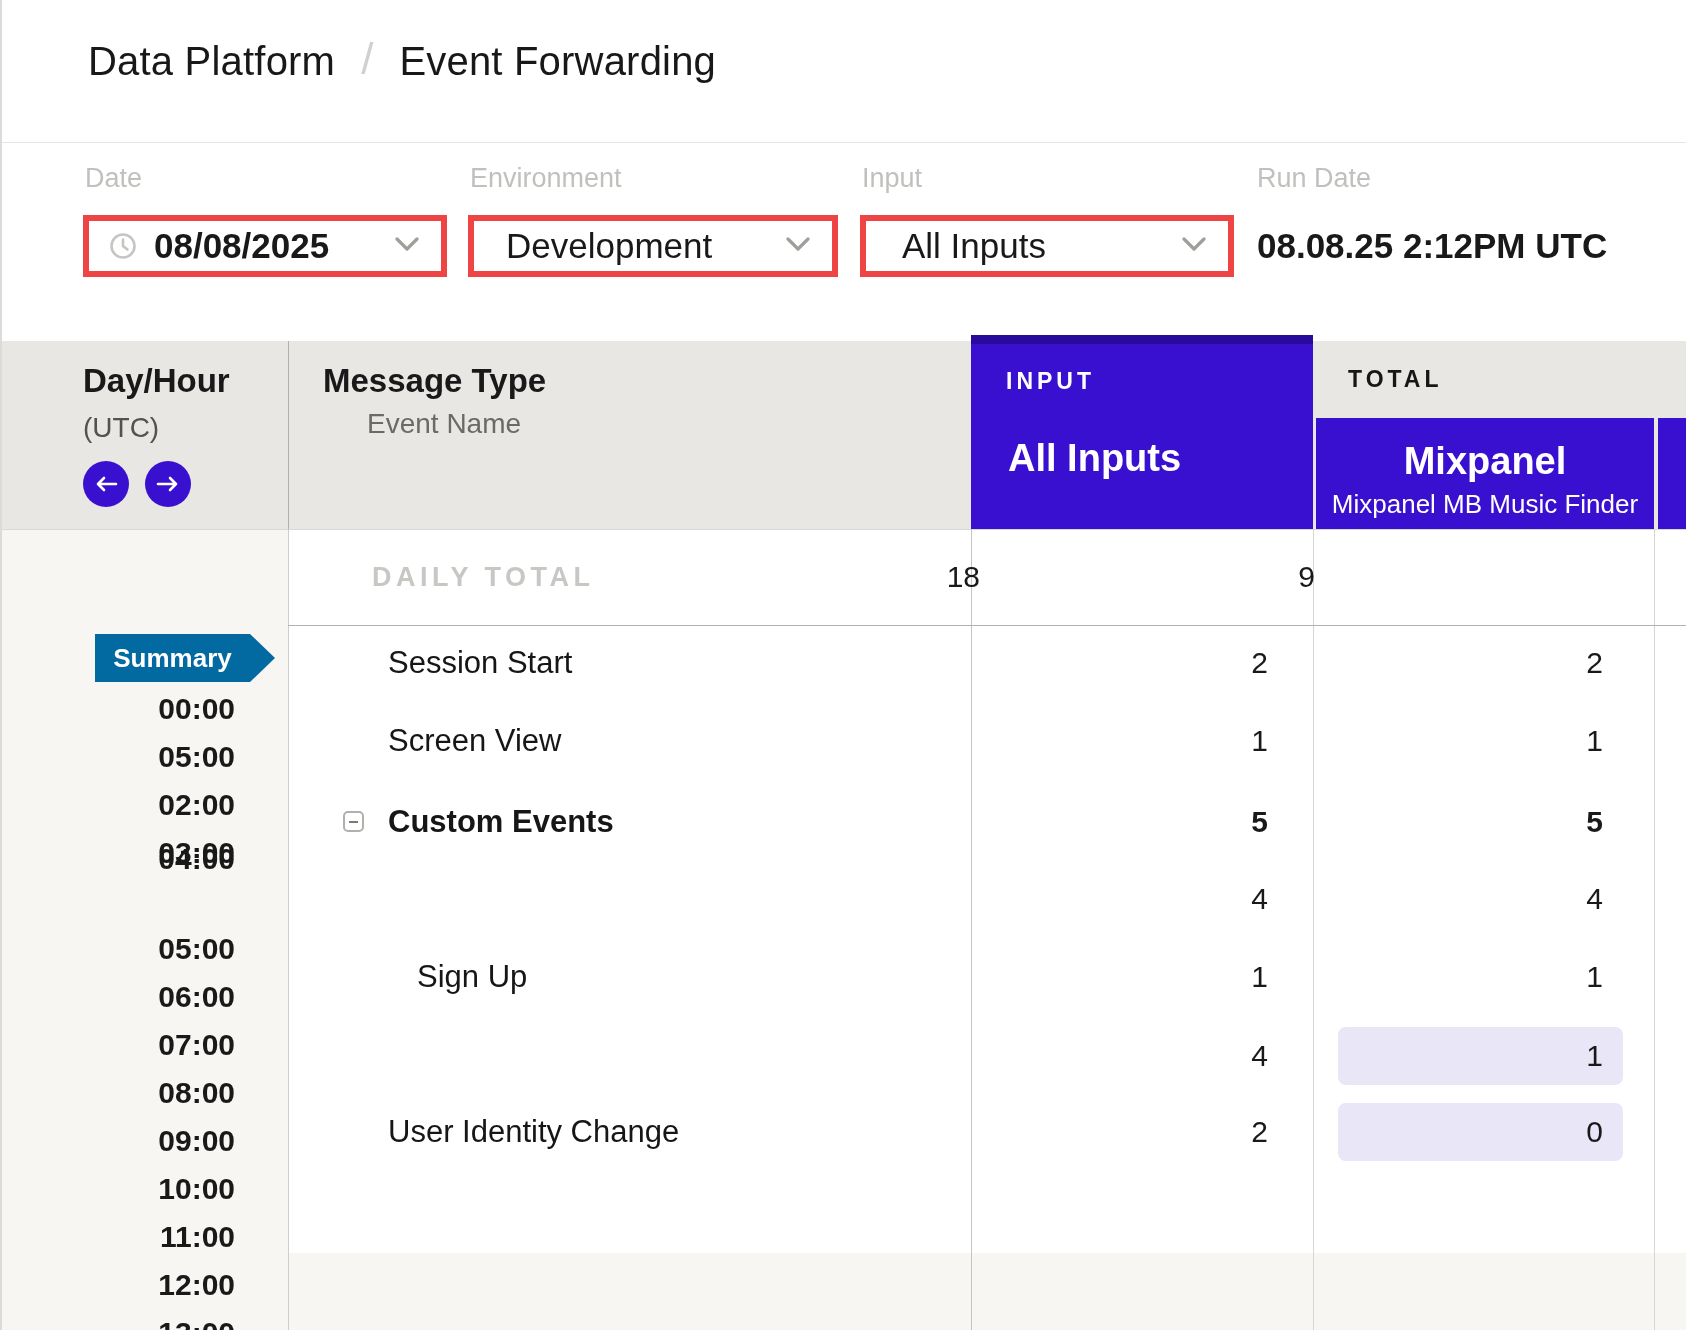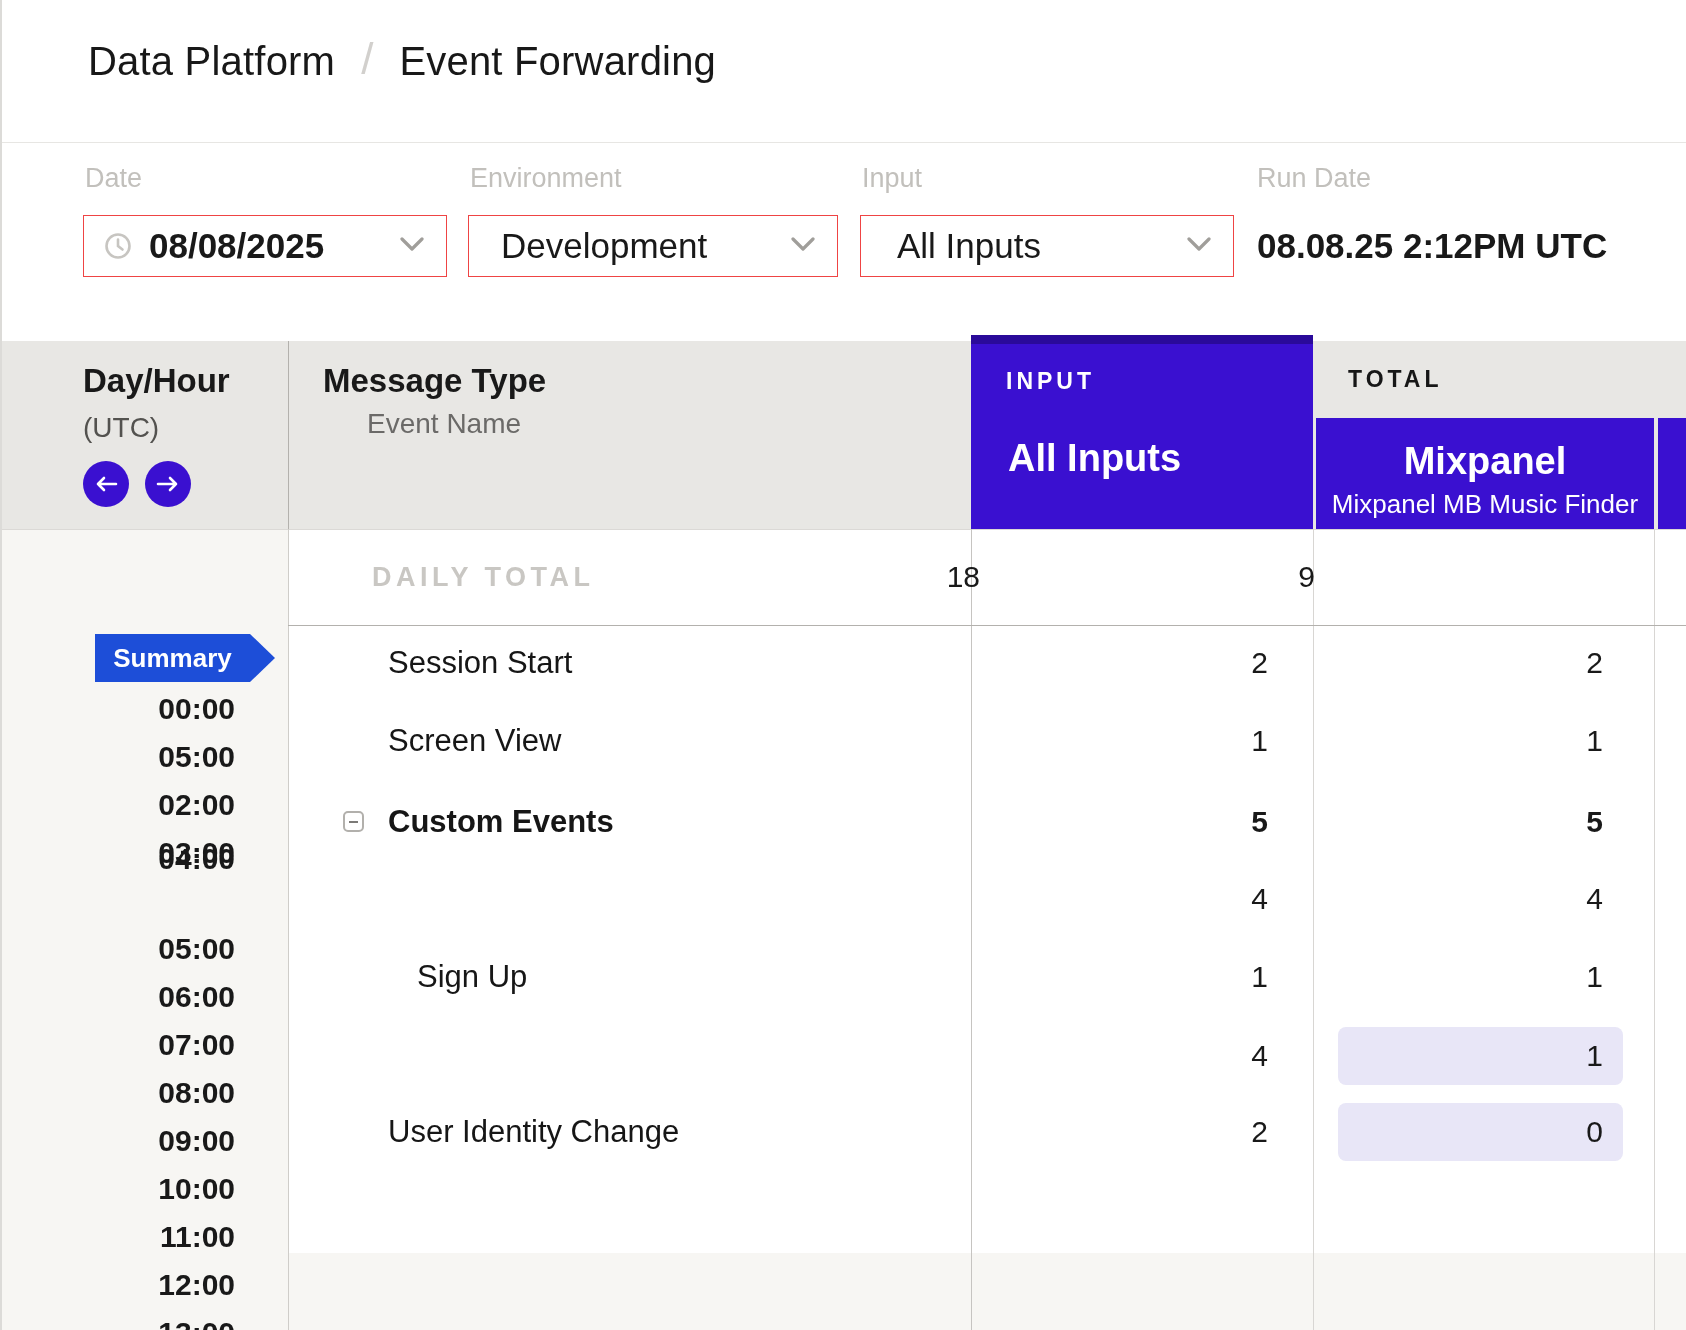--- a/index.html
+++ b/index.html
@@ -8,21 +8,21 @@
   .left-edge{position:absolute;left:0;top:0;width:2px;height:1330px;background:#dcdbd8;}
 
   
   .topbar{position:absolute;left:88px;top:36px;height:50px;display:flex;align-items:center;}
   .crumb{font-size:40px;font-weight:400;color:#181818;letter-spacing:.2px;}
   .crumb-sep{font-size:44px;font-weight:300;color:#d2d0cd;margin:0 26px;transform:translateY(-2px);}
   .topbar-border{position:absolute;left:2px;top:142px;width:1684px;height:1px;background:#e7e6e3;}
 
   
   .flabel{position:absolute;top:163px;font-size:27px;color:#c2c0bc;}
-  .fbox{position:absolute;top:215px;height:62px;border:1px solid #ef4444;background:#fff;
+  .fbox{position:absolute;top:215px;height:62px;border:6px solid #ef4444;background:#fff;
         display:flex;align-items:center;box-sizing:border-box;}
   .fbox .val{font-size:35px;color:#191919;}
   .fbox .val.bold{font-weight:700;}
   .chev{position:absolute;right:22px;top:50%;transform:translateY(-50%);}
   .runval{position:absolute;left:1257px;top:215px;height:62px;display:flex;align-items:center;
           font-size:35px;font-weight:700;}
 
   
   .band{position:absolute;left:2px;top:341px;width:1684px;height:188px;background:#e8e7e4;}
   .band-divider{position:absolute;left:288px;top:341px;width:1px;height:188px;background:#b3b1ad;}
@@ -71,21 +71,21 @@
   .row .label.indent{left:417px;}
   .row.bold .label,.row.bold .num{font-weight:700;}
   .row .in-num{position:absolute;left:1000px;top:0;width:268px;height:78px;line-height:78px;text-align:right;}
   .row .out-num{position:absolute;left:1313px;top:0;width:290px;height:78px;line-height:78px;text-align:right;}
   .row .out-hl{position:absolute;left:1338px;top:10px;width:285px;height:58px;line-height:58px;
                background:#e8e6f7;border-radius:8px;text-align:right;box-sizing:border-box;padding-right:20px;}
   .collapse{position:absolute;left:343px;top:28px;width:21px;height:21px;border:2px solid #b2b0ac;
             border-radius:5px;box-sizing:border-box;display:flex;align-items:center;justify-content:center;}
   .collapse .minus{width:9px;height:2px;background:#7c7a77;}
 
-  .summary-badge{position:absolute;left:95px;top:634px;width:180px;height:48px;background:#1d4ed8;
+  .summary-badge{position:absolute;left:95px;top:634px;width:180px;height:48px;background:#0369a1;
                  clip-path:polygon(0 0,155px 0,100% 50%,155px 100%,0 100%);
                  color:#fff;font-size:26px;font-weight:700;display:flex;align-items:center;}
   .summary-badge span{width:155px;text-align:center;}
   .hour{position:absolute;left:2px;width:233px;height:30px;line-height:30px;text-align:right;
         font-size:30px;font-weight:700;color:#191919;}
 </style>
 </head>
 <body>
 
 <div class="page">

